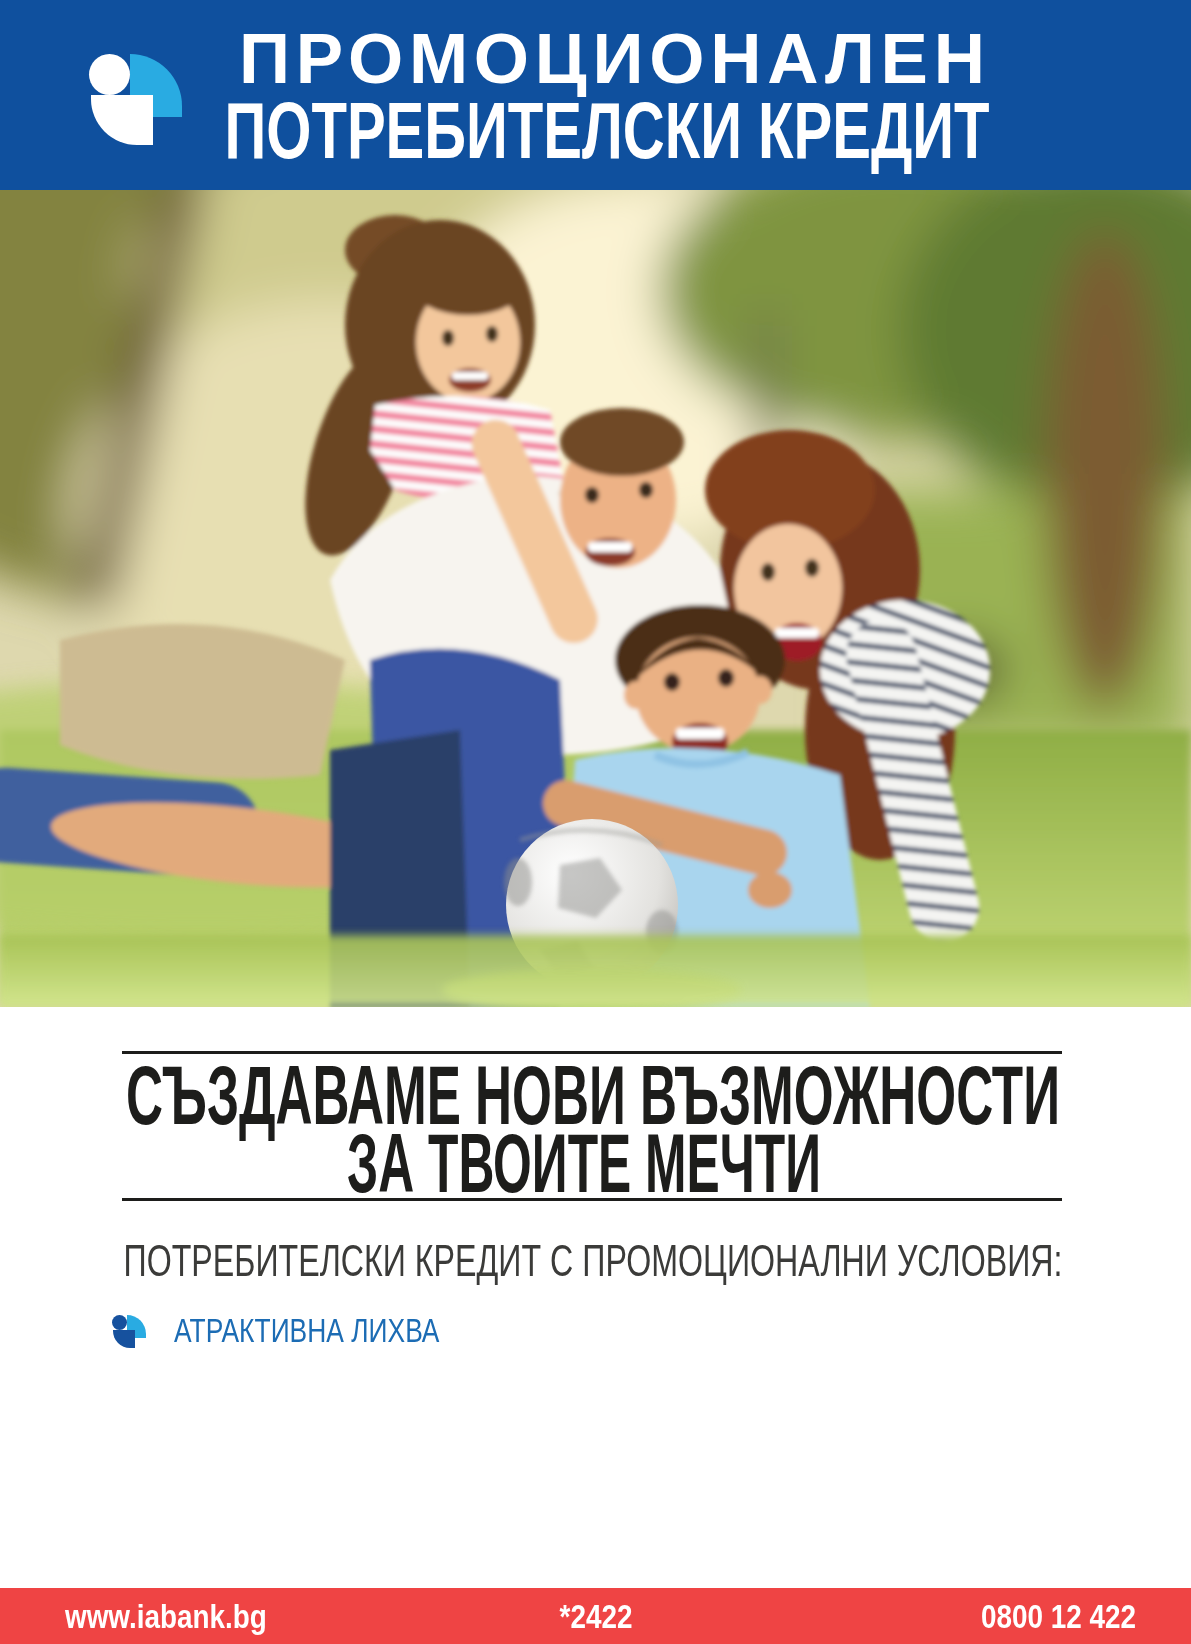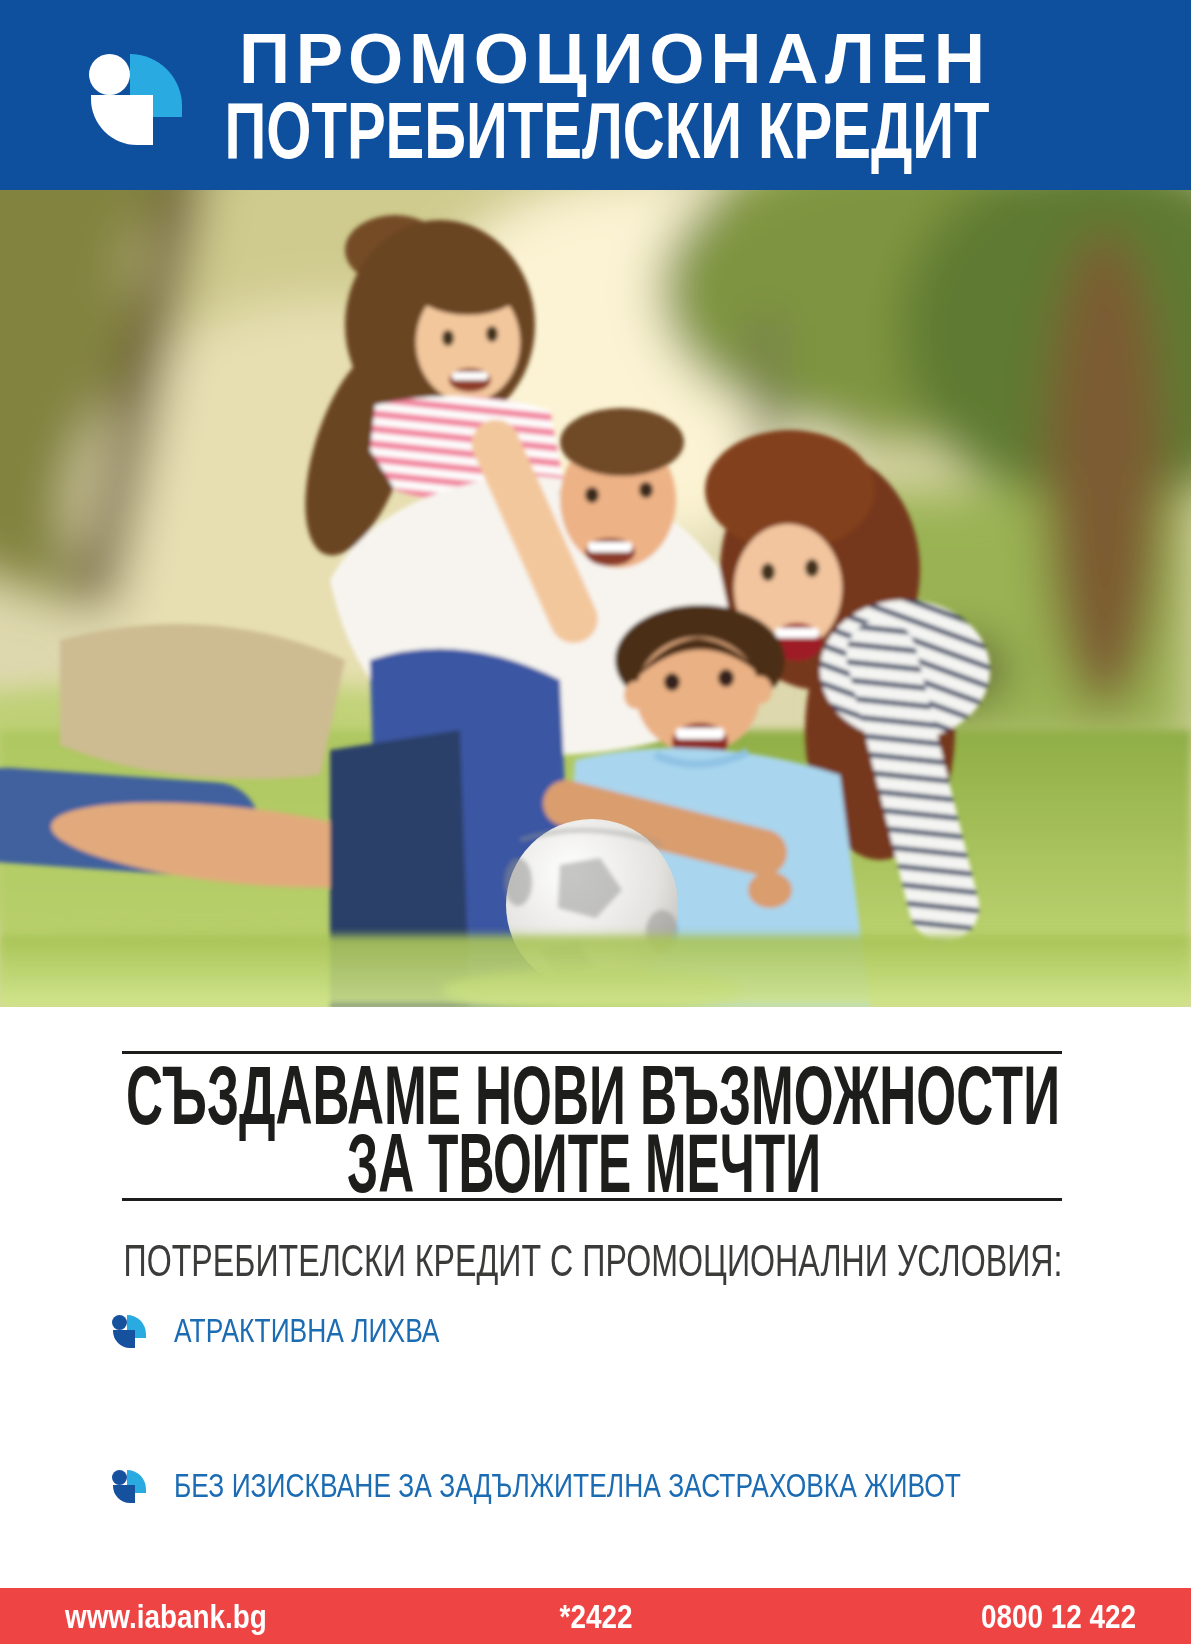--- a/index.html
+++ b/index.html
@@ -207,28 +207,20 @@
   </svg>
 
   <div class="benefit benefit-1">
     <div class="bicon">
       <span class="bi-q"></span>
         <span class="bi-c"></span>
         <span class="bi-b"></span>
     </div>
     <span class="benefit-label">АТРАКТИВНА ЛИХВА</span>
   </div>
-  <div class="benefit benefit-3">
-    <div class="bicon">
-      <span class="bi-q"></span>
-        <span class="bi-c"></span>
-        <span class="bi-b"></span>
-    </div>
-    <span class="benefit-label">БЕЗ ИЗИСКВАНЕ ЗА ЗАДЪЛЖИТЕЛНА ЗАСТРАХОВКА ЖИВОТ</span>
-  </div>
 
   <div class="ftr">
     <span class="f-left">www.iabank.bg</span>
     <span class="f-center">*2422</span>
     <span class="f-right">0800 12 422</span>
   </div>
 
 </div>
 
 </body></html>

